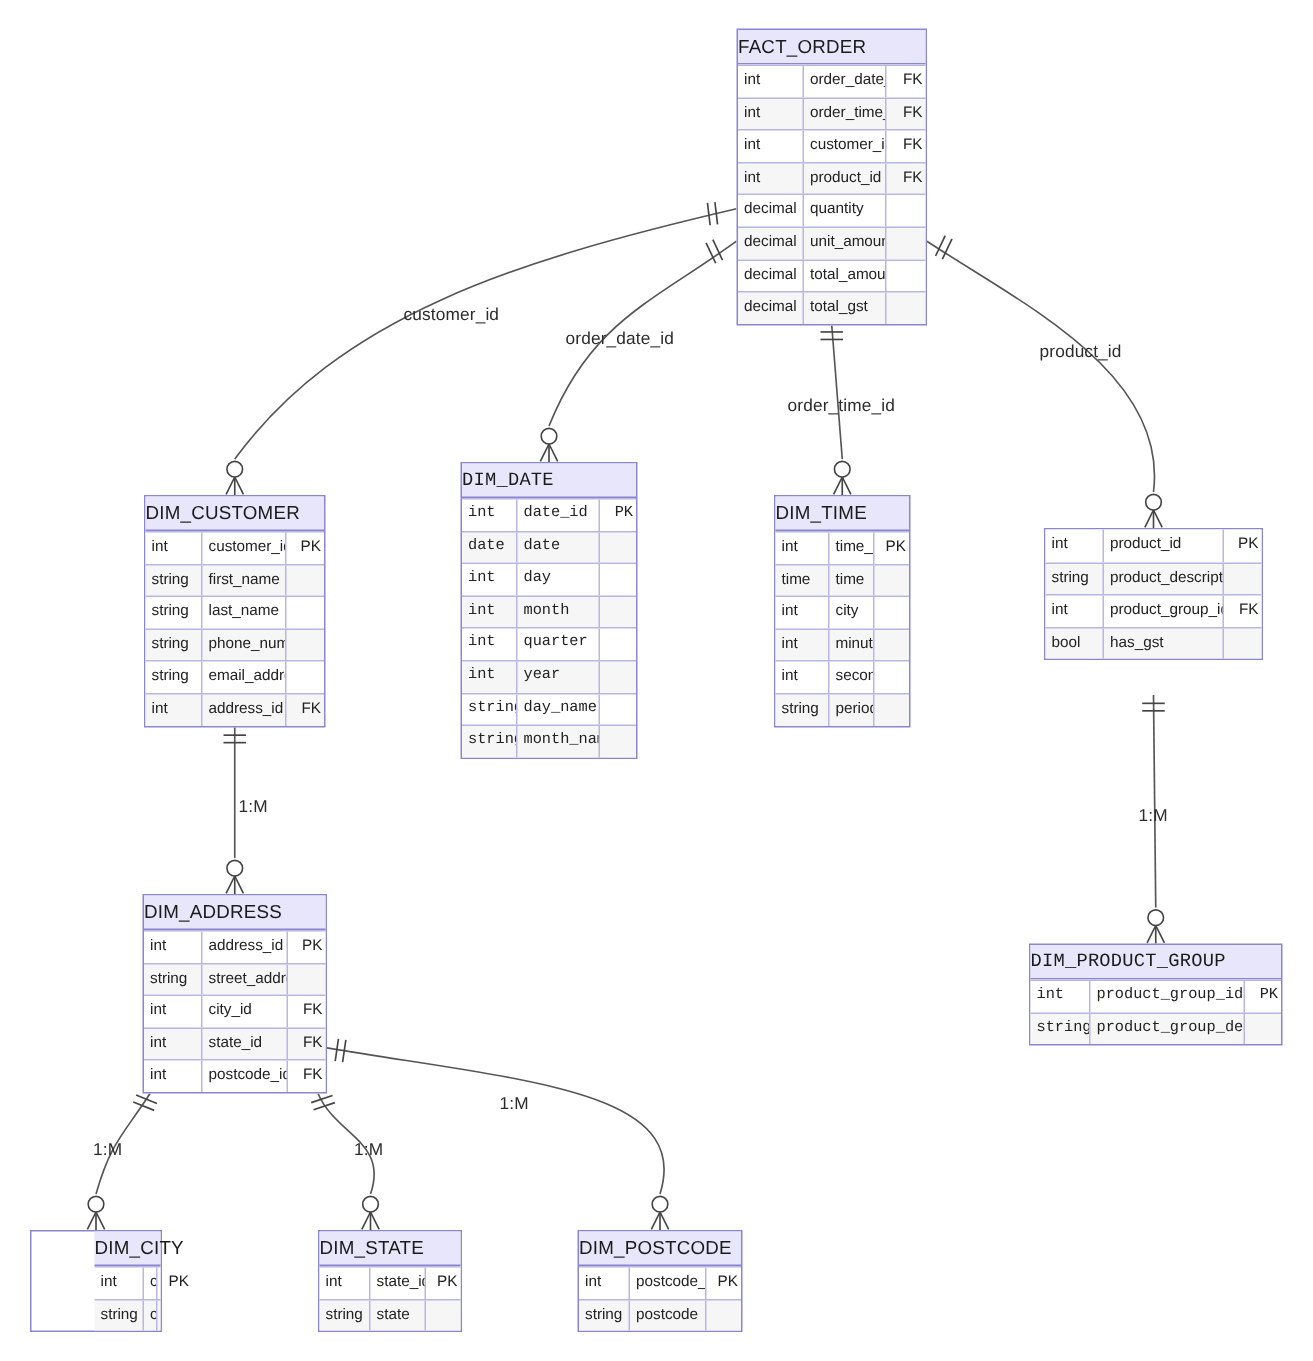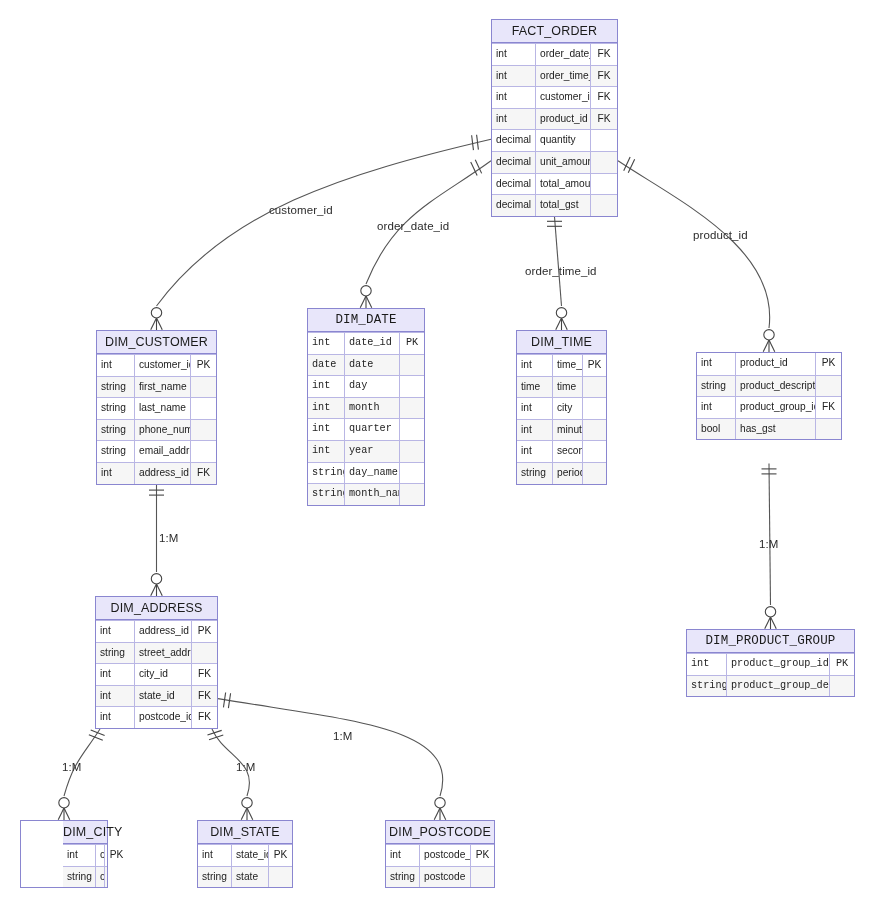--- a/index.html
+++ b/index.html
@@ -40,21 +40,21 @@
   }
   .entity {
     position: absolute;
     border: 1px solid #8a86d0;
     background: #ffffff;
     z-index: 5;
   }
   .entity-title {
     background: #e8e6fa;
     border-bottom: 1px solid #8a86d0;
-    text-align: center;
+    text-align: left;
     font-size: 12.5px;
     color: #1a1a1a;
     height: 23px;
     line-height: 22px;
     letter-spacing: 0.15px;
   }
   .attr-row {
     display: flex;
     height: 21.6px;
     border-top: 1px solid #b9b6e4;
@@ -71,21 +71,21 @@
     white-space: nowrap;
   }
   .cell-type {
     border-right: 1px solid #b9b6e4;
   }
   .cell-name {
     flex: 1 1 auto;
     border-right: 1px solid #b9b6e4;
   }
   .cell-key {
-    text-align: center;
+    text-align: right;
     padding: 0 2px;
   }
 </style>
 </head>
 <body>
 
 <div id="canvas">
 
   <svg id="edges" viewBox="0 0 875 907" width="875" height="907">
       <path d="M491,139.20000000000002 C341,174.20000000000002 226.5,211 156.5,306" class="edge-path"></path>
@@ -375,21 +375,21 @@
           <div class="cell cell-type" style="width: 33px; flex: 0 0 33px;">int</div>
           <div class="cell cell-name">city_id</div>
           <div class="cell cell-key" style="width: 23px; flex: 0 0 23px;">PK</div>
         </div>
         <div class="attr-row odd">
           <div class="cell cell-type" style="width: 33px; flex: 0 0 33px;">string</div>
           <div class="cell cell-name">city</div>
           <div class="cell cell-key" style="width: 23px; flex: 0 0 23px;"></div>
         </div>
       </div>
-      <div class="entity" style="left: 197px; top: 820px; width: 96px;">
+      <div class="entity" style="left: 212px; top: 820px; width: 96px;">
         <div class="entity-title">DIM_STATE</div>
         <div class="attr-row even">
           <div class="cell cell-type" style="width: 34px; flex: 0 0 34px;">int</div>
           <div class="cell cell-name">state_id</div>
           <div class="cell cell-key" style="width: 23px; flex: 0 0 23px;">PK</div>
         </div>
         <div class="attr-row odd">
           <div class="cell cell-type" style="width: 34px; flex: 0 0 34px;">string</div>
           <div class="cell cell-name">state</div>
           <div class="cell cell-key" style="width: 23px; flex: 0 0 23px;"></div>

